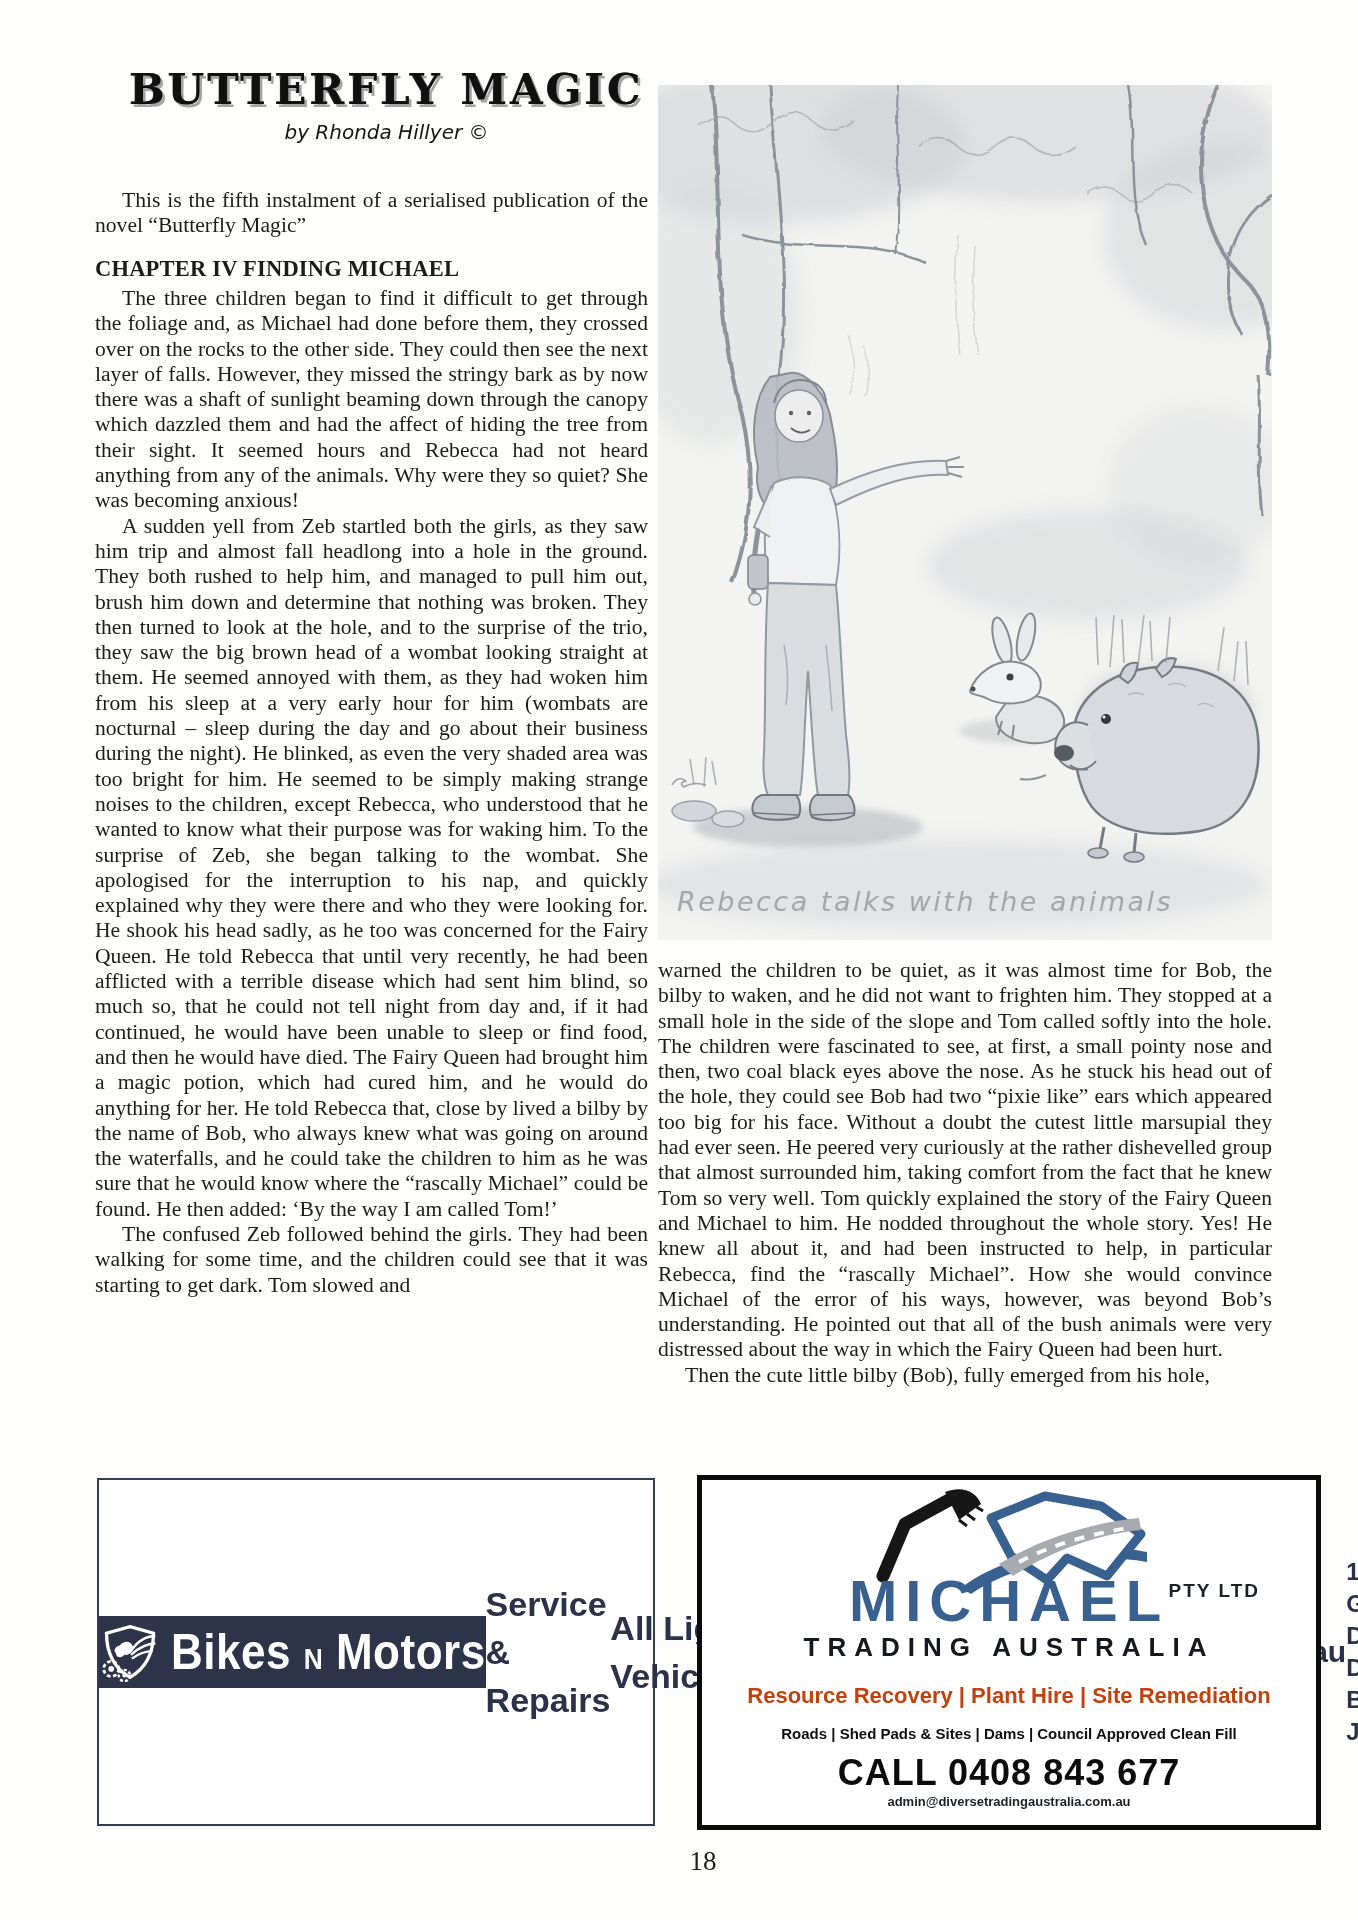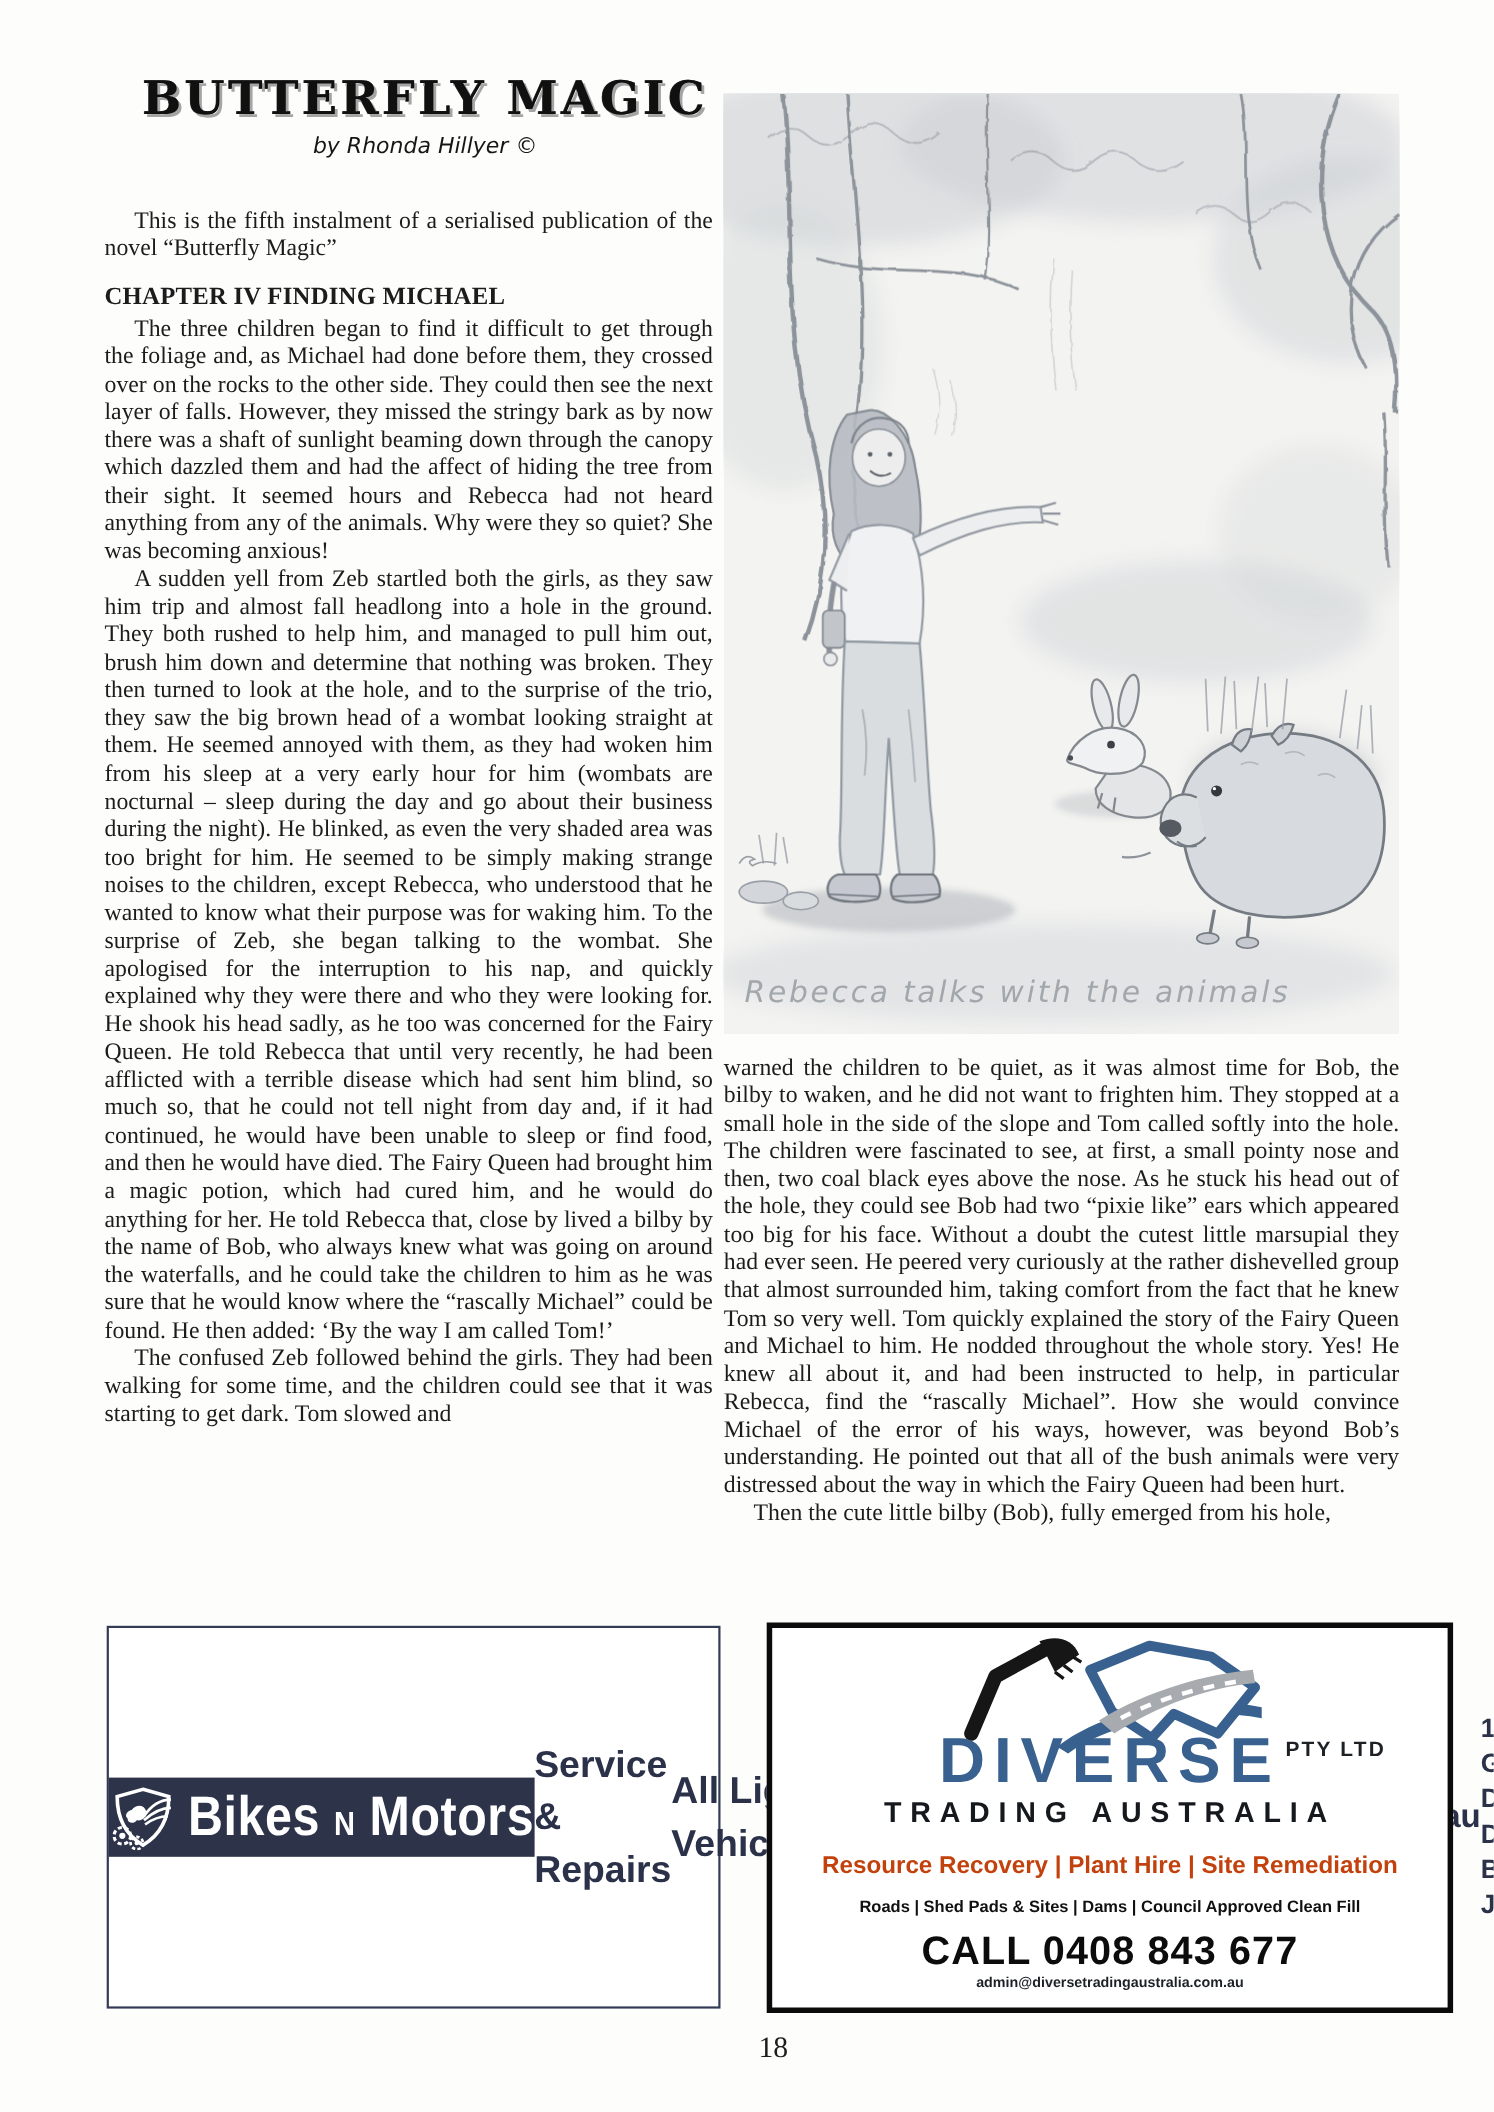--- a/index.html
+++ b/index.html
@@ -222,21 +222,21 @@
         <path d="M110,36 l8,6 M118,30 l8,6 M126,22 l8,5" stroke="#161616" stroke-width="3"></path>
       </g>
       <path d="M112,104 C158,68 238,56 298,68 L298,78 C242,68 168,78 122,110 Z" fill="#39618f"></path>
       <path d="M142,34 L196,12 L252,22 L292,50 L258,92 L218,74 L198,96 L162,72 Z" fill="#ffffff" stroke="#39618f" stroke-width="9" stroke-linejoin="round"></path>
       <g>
         <path d="M150,80 C196,52 248,38 290,34 L292,46 C250,50 204,66 164,92 Z" fill="#a7abb0"></path>
         <path d="M170,78 C200,62 240,50 280,44" stroke="#ffffff" stroke-width="4" stroke-dasharray="10 10" fill="none"></path>
       </g>
     </svg>
     <div class="dv-pty">PTY LTD</div>
-    <div class="dv-name">DIVERSE</div>
+    <div class="dv-name">MICHAEL</div>
     <div class="dv-sub">TRADING AUSTRALIA</div>
     <div class="dv-services">Resource Recovery  |  Plant Hire  |  Site Remediation</div>
     <div class="dv-detail">Roads | Shed Pads &amp; Sites | Dams | Council Approved Clean Fill</div>
     <div class="dv-call">CALL 0408 843 677</div>
     <div class="dv-email">admin@diversetradingaustralia.com.au</div>
   </div>
 
   <div class="page-number">18</div>
 </div>
 

